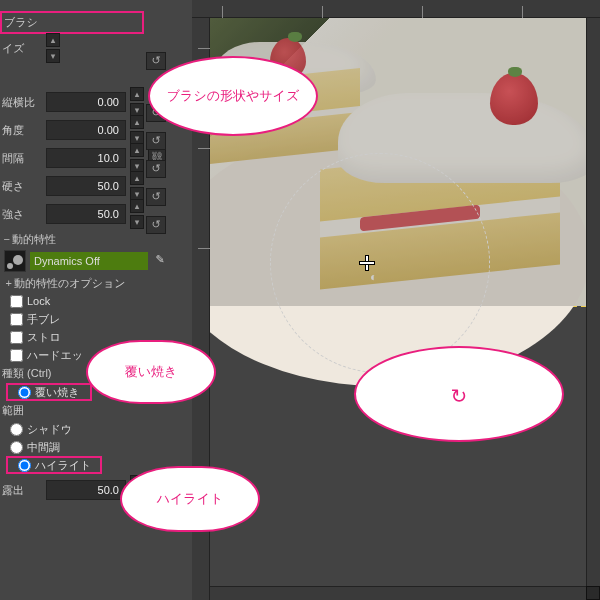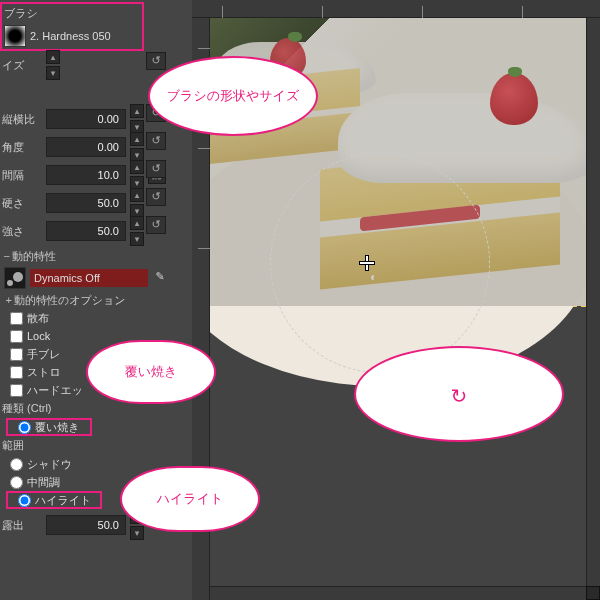--- a/index.html
+++ b/index.html
@@ -19,21 +19,21 @@
   .rad { display: flex; align-items: center; height: 18px; padding-left: 10px; }
   .rad input { margin-right: 4px; }
   .brush-box { display: flex; align-items: center; gap: 4px; padding: 2px; height: 26px; }
   .brush-thumb { width: 22px; height: 22px; background: radial-gradient(circle, #000 40%, #fff 100%); border: 1px solid #333; }
   .brush-name { flex: 1; font-size: 11px; color: #ddd; }
   .dyn-row { display: flex; align-items: center; gap: 4px; padding: 2px 4px; }
   .dyn-thumb { width: 22px; height: 22px; background: #1a1a1a; border: 1px solid #333; position: relative; }
   .dyn-thumb::before,.dyn-thumb::after{content:"";position:absolute;background:#aaa;}
   .dyn-thumb::before{width:6px;height:6px;border-radius:50%;left:2px;top:12px;}
   .dyn-thumb::after{width:10px;height:10px;border-radius:50%;left:8px;top:4px;}
-  .dyn-name { flex: 1; height: 18px; background: #7f1d1d; line-height: 18px; padding-left: 4px; }
+  .dyn-name { flex: 1; height: 18px; background: #4d7c0f; line-height: 18px; padding-left: 4px; }
   .pencil { width: 16px; height: 16px; color: #ccc; text-align: center; }
   .highlight-box { border: 2px solid #e91e7e; }
   .callout { position: absolute; background: #fff; border: 2px solid #e91e7e; color: #e91e7e; font-size: 13px; text-align: center; border-radius: 50%; display: flex; flex-direction:column; align-items: center; justify-content: center; padding: 4px; line-height:1.4; }
   .callout.small { border-radius: 50% / 60%; }
   
   .ruler-top { position: absolute; left: 192px; top: 0; width: 408px; height: 18px; background: #3a3a3a; border-bottom: 1px solid #222; }
   .ruler-left { position: absolute; left: 192px; top: 18px; width: 18px; height: 582px; background: #3a3a3a; border-right: 1px solid #222; }
   .canvas-wrap { position: absolute; left: 210px; top: 18px; right: 14px; bottom: 14px; background: #434343; overflow: hidden; }
   .tick { position:absolute; background:#888; }
   .image-area { position: absolute; left: 0; top: 0; width: 376px; height: 288px; outline: 2px dashed #f0d050; outline-offset: -1px; }
@@ -63,37 +63,33 @@
   .cursor-cross { position: absolute; width: 14px; height: 14px; }
   .cursor-cross::before, .cursor-cross::after { content:""; position:absolute; background:#fff; box-shadow:0 0 0 1px #000;}
   .cursor-cross::before { left:6px; top:0; width:2px; height:14px;}
   .cursor-cross::after { left:0; top:6px; width:14px; height:2px;}
   .tool-icon { position:absolute; font-size:12px; color:#ccc;}
   .scrollbar-v { position:absolute; right:0; top:18px; width:14px; bottom:14px; background:#3a3a3a; border-left:1px solid #222;}
   .scrollbar-h { position:absolute; left:210px; right:14px; bottom:0; height:14px; background:#3a3a3a; border-top:1px solid #222;}
   .nav-box { position:absolute; right:0; bottom:0; width:14px; height:14px; background:#2a2a2a; border:1px solid #111;}
   .heading { color:#ccc; padding:2px 0 2px 2px; }
   .refresh-icon { color:#e91e7e; font-size:20px; margin-top:4px;}
-  .sidebar-inner { position:relative; padding-top:2px;}
+  .sidebar-inner { position:relative; padding-top:11px;}
   .btncol { position:absolute; left:146px; display:flex; flex-direction:column; gap:2px;}
   .small-btn{width:20px;height:18px;background:#333;border:1px solid #1e1e1e;color:#aaa;font-size:11px;text-align:center;line-height:15px;}
   .chain{width:18px;height:18px;background:#2d2d2d;border:1px solid #1a1a1a;color:#aaa;text-align:center;line-height:15px;font-size:11px;}
 </style>
 </head>
 <body>
 
 <div class="sidebar">
  <div class="sidebar-inner">
 
   <div class="highlight-box" style="margin:0 28px 2px 0;">
     <div class="heading">ブラシ</div>
-    <div class="brush-box">
-      <div class="brush-thumb"></div>
-      <div class="brush-name">2. Hardness 050</div>
-    </div>
   </div>
 
   <div class="row slider-row">
     <div class="lbl">イズ</div>
     <div class="slider-icons">
           <div class="sicon">▴</div>
           <div class="sicon">▾</div>
         </div>
   </div>
   <div class="btncol" style="top:52px;">
@@ -164,24 +160,20 @@
       </div>
 
   <div class="sec-head expander">動的特性</div>
   <div class="dyn-row">
     <div class="dyn-thumb"></div>
     <div class="dyn-name">Dynamics Off</div>
     <div class="pencil">✎</div>
   </div>
   <div class="sec-head expander-plus" style="padding-left:2px;">動的特性のオプション</div>
 
-  <div class="chk">
-        <input type="checkbox" style="">
-        <span>散布</span>
-      </div>
   <div class="chk">
         <input type="checkbox" style="">
         <span>Lock</span>
       </div>
   <div class="chk">
         <input type="checkbox" style="">
         <span>手ブレ</span>
       </div>
   <div class="chk">
         <input type="checkbox" style="">

